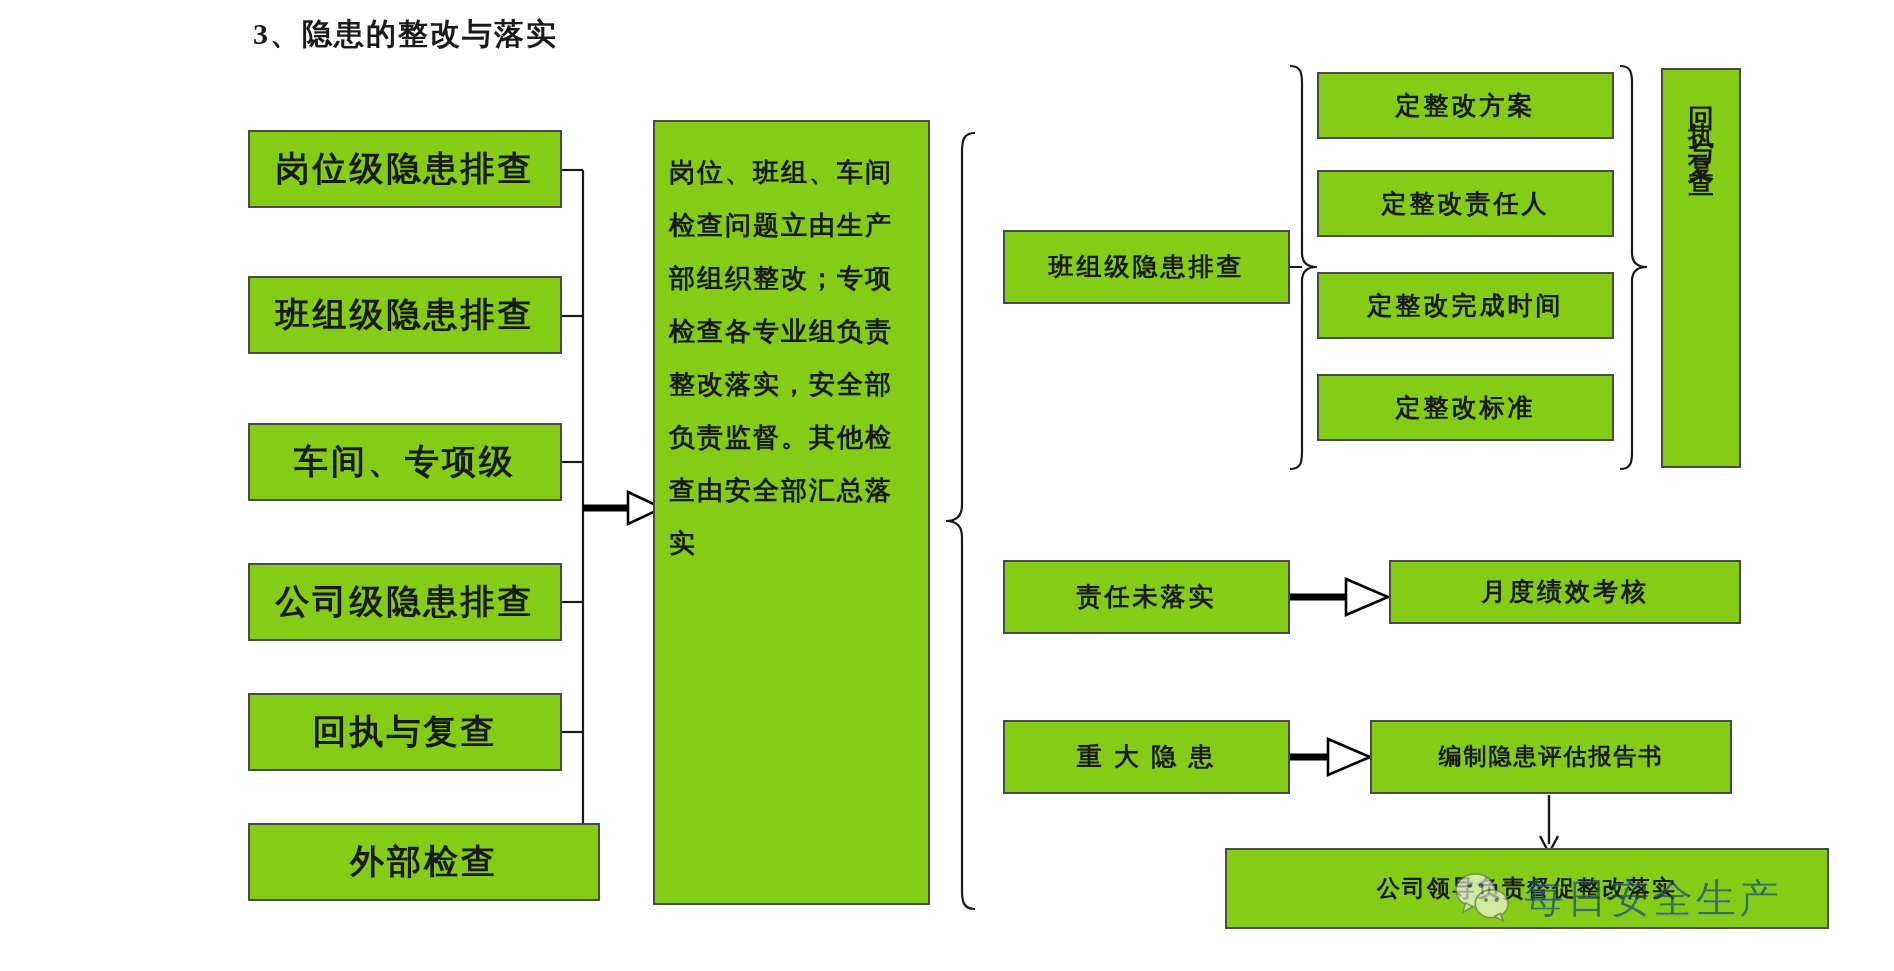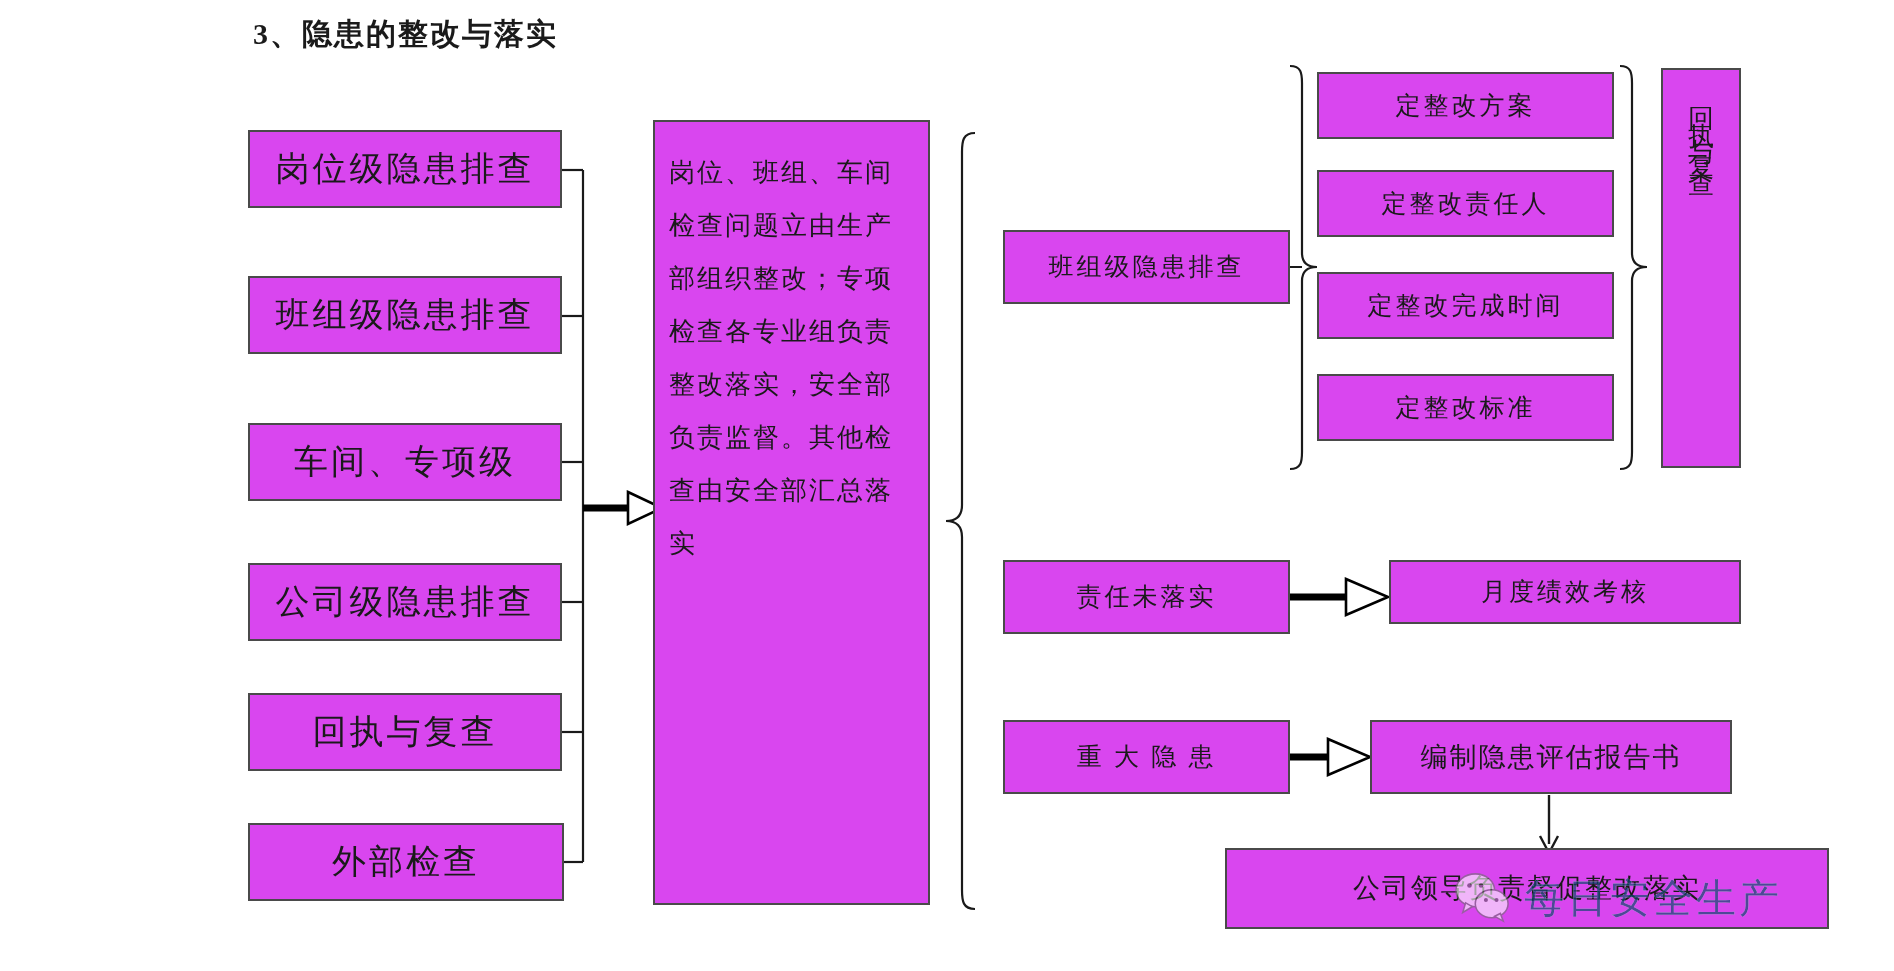--- a/index.html
+++ b/index.html
@@ -13,41 +13,41 @@
   
   .title{
     position:absolute;left:253px;top:14px;
     font-size:30px;font-weight:bold;letter-spacing:2px;
     white-space:nowrap;
   }
 
   
   .box{
     position:absolute;box-sizing:border-box;
-    border:2px solid #4a4a4a;background:#d946ef;
+    border:2px solid #4a4a4a;background:#84cc16;
     display:flex;align-items:center;justify-content:center;
-    text-align:center;line-height:1.35;
+    text-align:center;line-height:1.35;font-weight:bold;
   }
   .box .lbl{display:block;white-space:nowrap;}
 
   
   .left-box{font-size:34px;letter-spacing:3px;}
 
   
   .center-box{
     padding:24px 14px 18px 14px;
     align-items:flex-start;justify-content:center;
     font-size:26px;letter-spacing:2px;line-height:2.04;
     text-align:left;
   }
   .center-box .lbl{white-space:normal;text-align:left;}
 
   
   .r-box{font-size:25px;letter-spacing:3px;}
-  .r-box-wide{font-size:27px;letter-spacing:2px;}
+  .r-box-wide{font-size:23px;letter-spacing:2px;}
 
   
   .vert-box{
     writing-mode:vertical-rl;text-orientation:upright;
     font-size:26px;letter-spacing:16px;
     padding-top:16px;
     align-items:center;justify-content:flex-start;
   }
   .vert-box .lbl{white-space:nowrap;}
 
@@ -157,21 +157,21 @@
   </div>
 
   <div class="box left-box" style="left:248px;top:563px;width:314px;height:78px;">
     <span class="lbl">公司级隐患排查</span>
   </div>
 
   <div class="box left-box" style="left:248px;top:693px;width:314px;height:78px;">
     <span class="lbl">回执与复查</span>
   </div>
 
-  <div class="box left-box" style="left:248px;top:823px;width:316px;height:78px;">
+  <div class="box left-box" style="left:248px;top:823px;width:352px;height:78px;">
     <span class="lbl">外部检查</span>
   </div>
 
   <div class="box center-box" style="left:653px;top:120px;width:277px;height:785px;">
     <span class="lbl">岗位、班组、车间检查问题立由生产部组织整改；专项检查各专业组负责整改落实，安全部负责监督。其他检查由安全部汇总落实</span>
   </div>
 
   <div class="box r-box" style="left:1003px;top:230px;width:287px;height:74px;">
     <span class="lbl">班组级隐患排查</span>
   </div>

